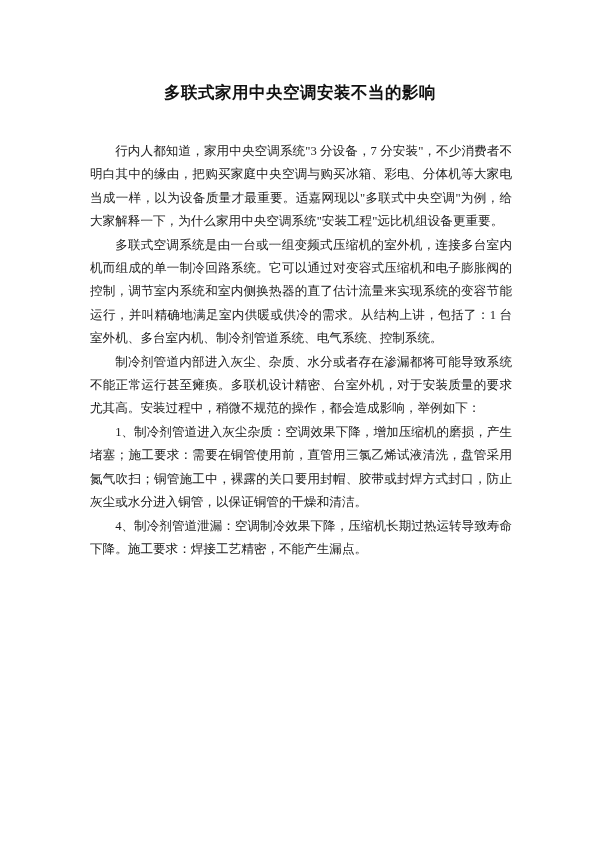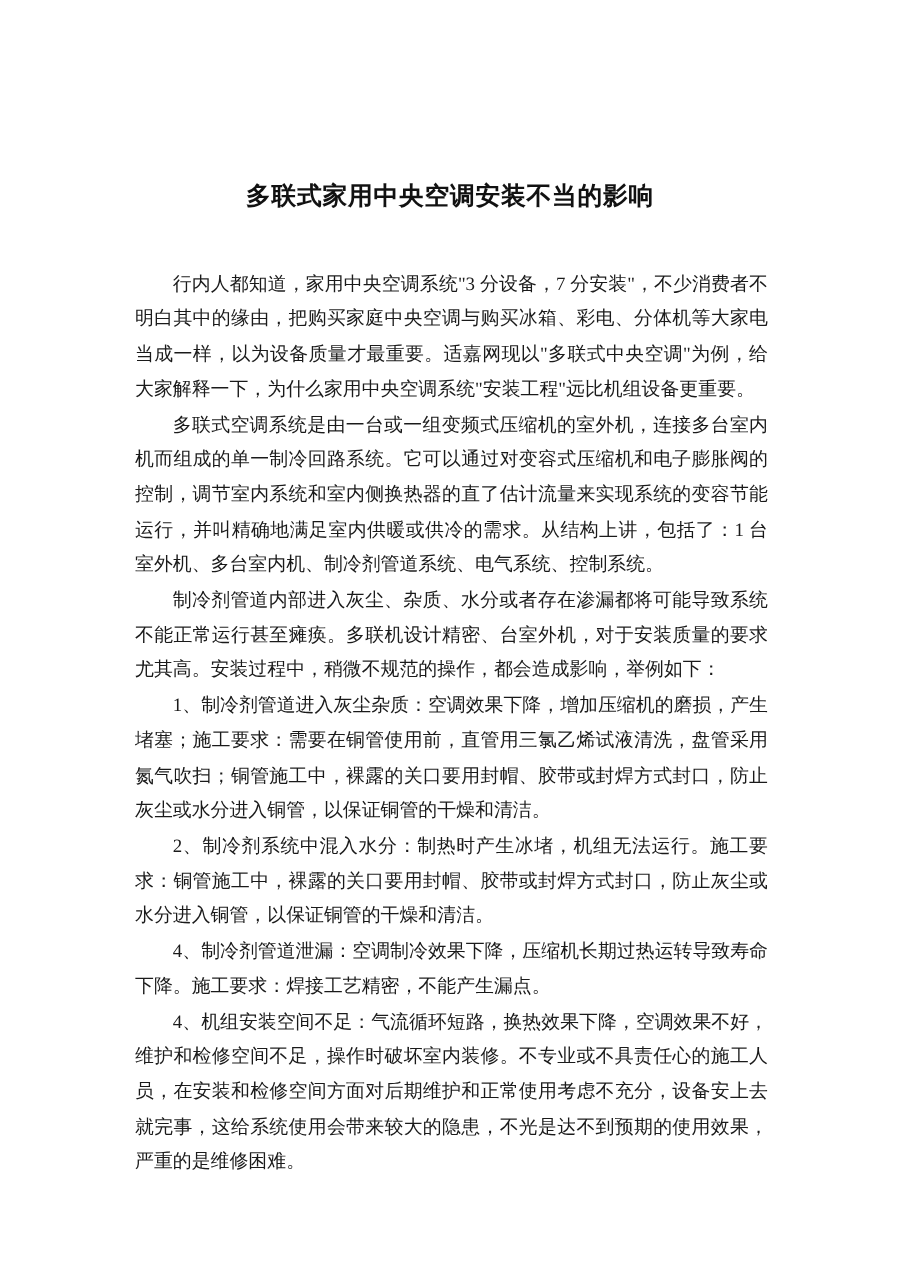--- a/index.html
+++ b/index.html
@@ -11,21 +11,21 @@
     position: relative;
     width: 600px;
     height: 850px;
     background: #ffffff;
     overflow: hidden;
     font-family: "Liberation Serif", "DejaVu Serif", serif;
     color: #1a1a1a;
   }
   .doc-title {
     margin: 0;
-    padding-top: 120px;
+    padding-top: 82px;
     text-align: center;
     font-size: 16.5px;
     font-weight: bold;
     letter-spacing: 0.5px;
     color: #111111;
   }
   .doc-body {
     margin-top: 36px;
     padding-left: 90px;
     padding-right: 88px;
@@ -43,17 +43,15 @@
 </head>
 <body>
 
 <div class="page">
   <h1 class="doc-title">多联式家用中央空调安装不当的影响</h1>
   <div class="doc-body">
     <p>行内人都知道，家用中央空调系统"3 分设备，7 分安装"，不少消费者不明白其中的缘由，把购买家庭中央空调与购买冰箱、彩电、分体机等大家电当成一样，以为设备质量才最重要。适嘉网现以"多联式中央空调"为例，给大家解释一下，为什么家用中央空调系统"安装工程"远比机组设备更重要。</p>
     <p>多联式空调系统是由一台或一组变频式压缩机的室外机，连接多台室内机而组成的单一制冷回路系统。它可以通过对变容式压缩机和电子膨胀阀的控制，调节室内系统和室内侧换热器的直了估计流量来实现系统的变容节能运行，并叫精确地满足室内供暖或供冷的需求。从结构上讲，包括了：1 台室外机、多台室内机、制冷剂管道系统、电气系统、控制系统。</p>
     <p>制冷剂管道内部进入灰尘、杂质、水分或者存在渗漏都将可能导致系统不能正常运行甚至瘫痪。多联机设计精密、台室外机，对于安装质量的要求尤其高。安装过程中，稍微不规范的操作，都会造成影响，举例如下：</p>
     <p>1、制冷剂管道进入灰尘杂质：空调效果下降，增加压缩机的磨损，产生堵塞；施工要求：需要在铜管使用前，直管用三氯乙烯试液清洗，盘管采用氮气吹扫；铜管施工中，裸露的关口要用封帽、胶带或封焊方式封口，防止灰尘或水分进入铜管，以保证铜管的干燥和清洁。</p>
-    <p>2、制冷剂系统中混入水分：制热时产生冰堵，机组无法运行。施工要求：铜管施工中，裸露的关口要用封帽、胶带或封焊方式封口，防止灰尘或水分进入铜管，以保证铜管的干燥和清洁。</p>
     <p>4、制冷剂管道泄漏：空调制冷效果下降，压缩机长期过热运转导致寿命下降。施工要求：焊接工艺精密，不能产生漏点。</p>
-    <p>4、机组安装空间不足：气流循环短路，换热效果下降，空调效果不好，维护和检修空间不足，操作时破坏室内装修。不专业或不具责任心的施工人员，在安装和检修空间方面对后期维护和正常使用考虑不充分，设备安上去就完事，这给系统使用会带来较大的隐患，不光是达不到预期的使用效果，严重的是维修困难。</p>
   </div>
 </div>
 
 </body></html>

